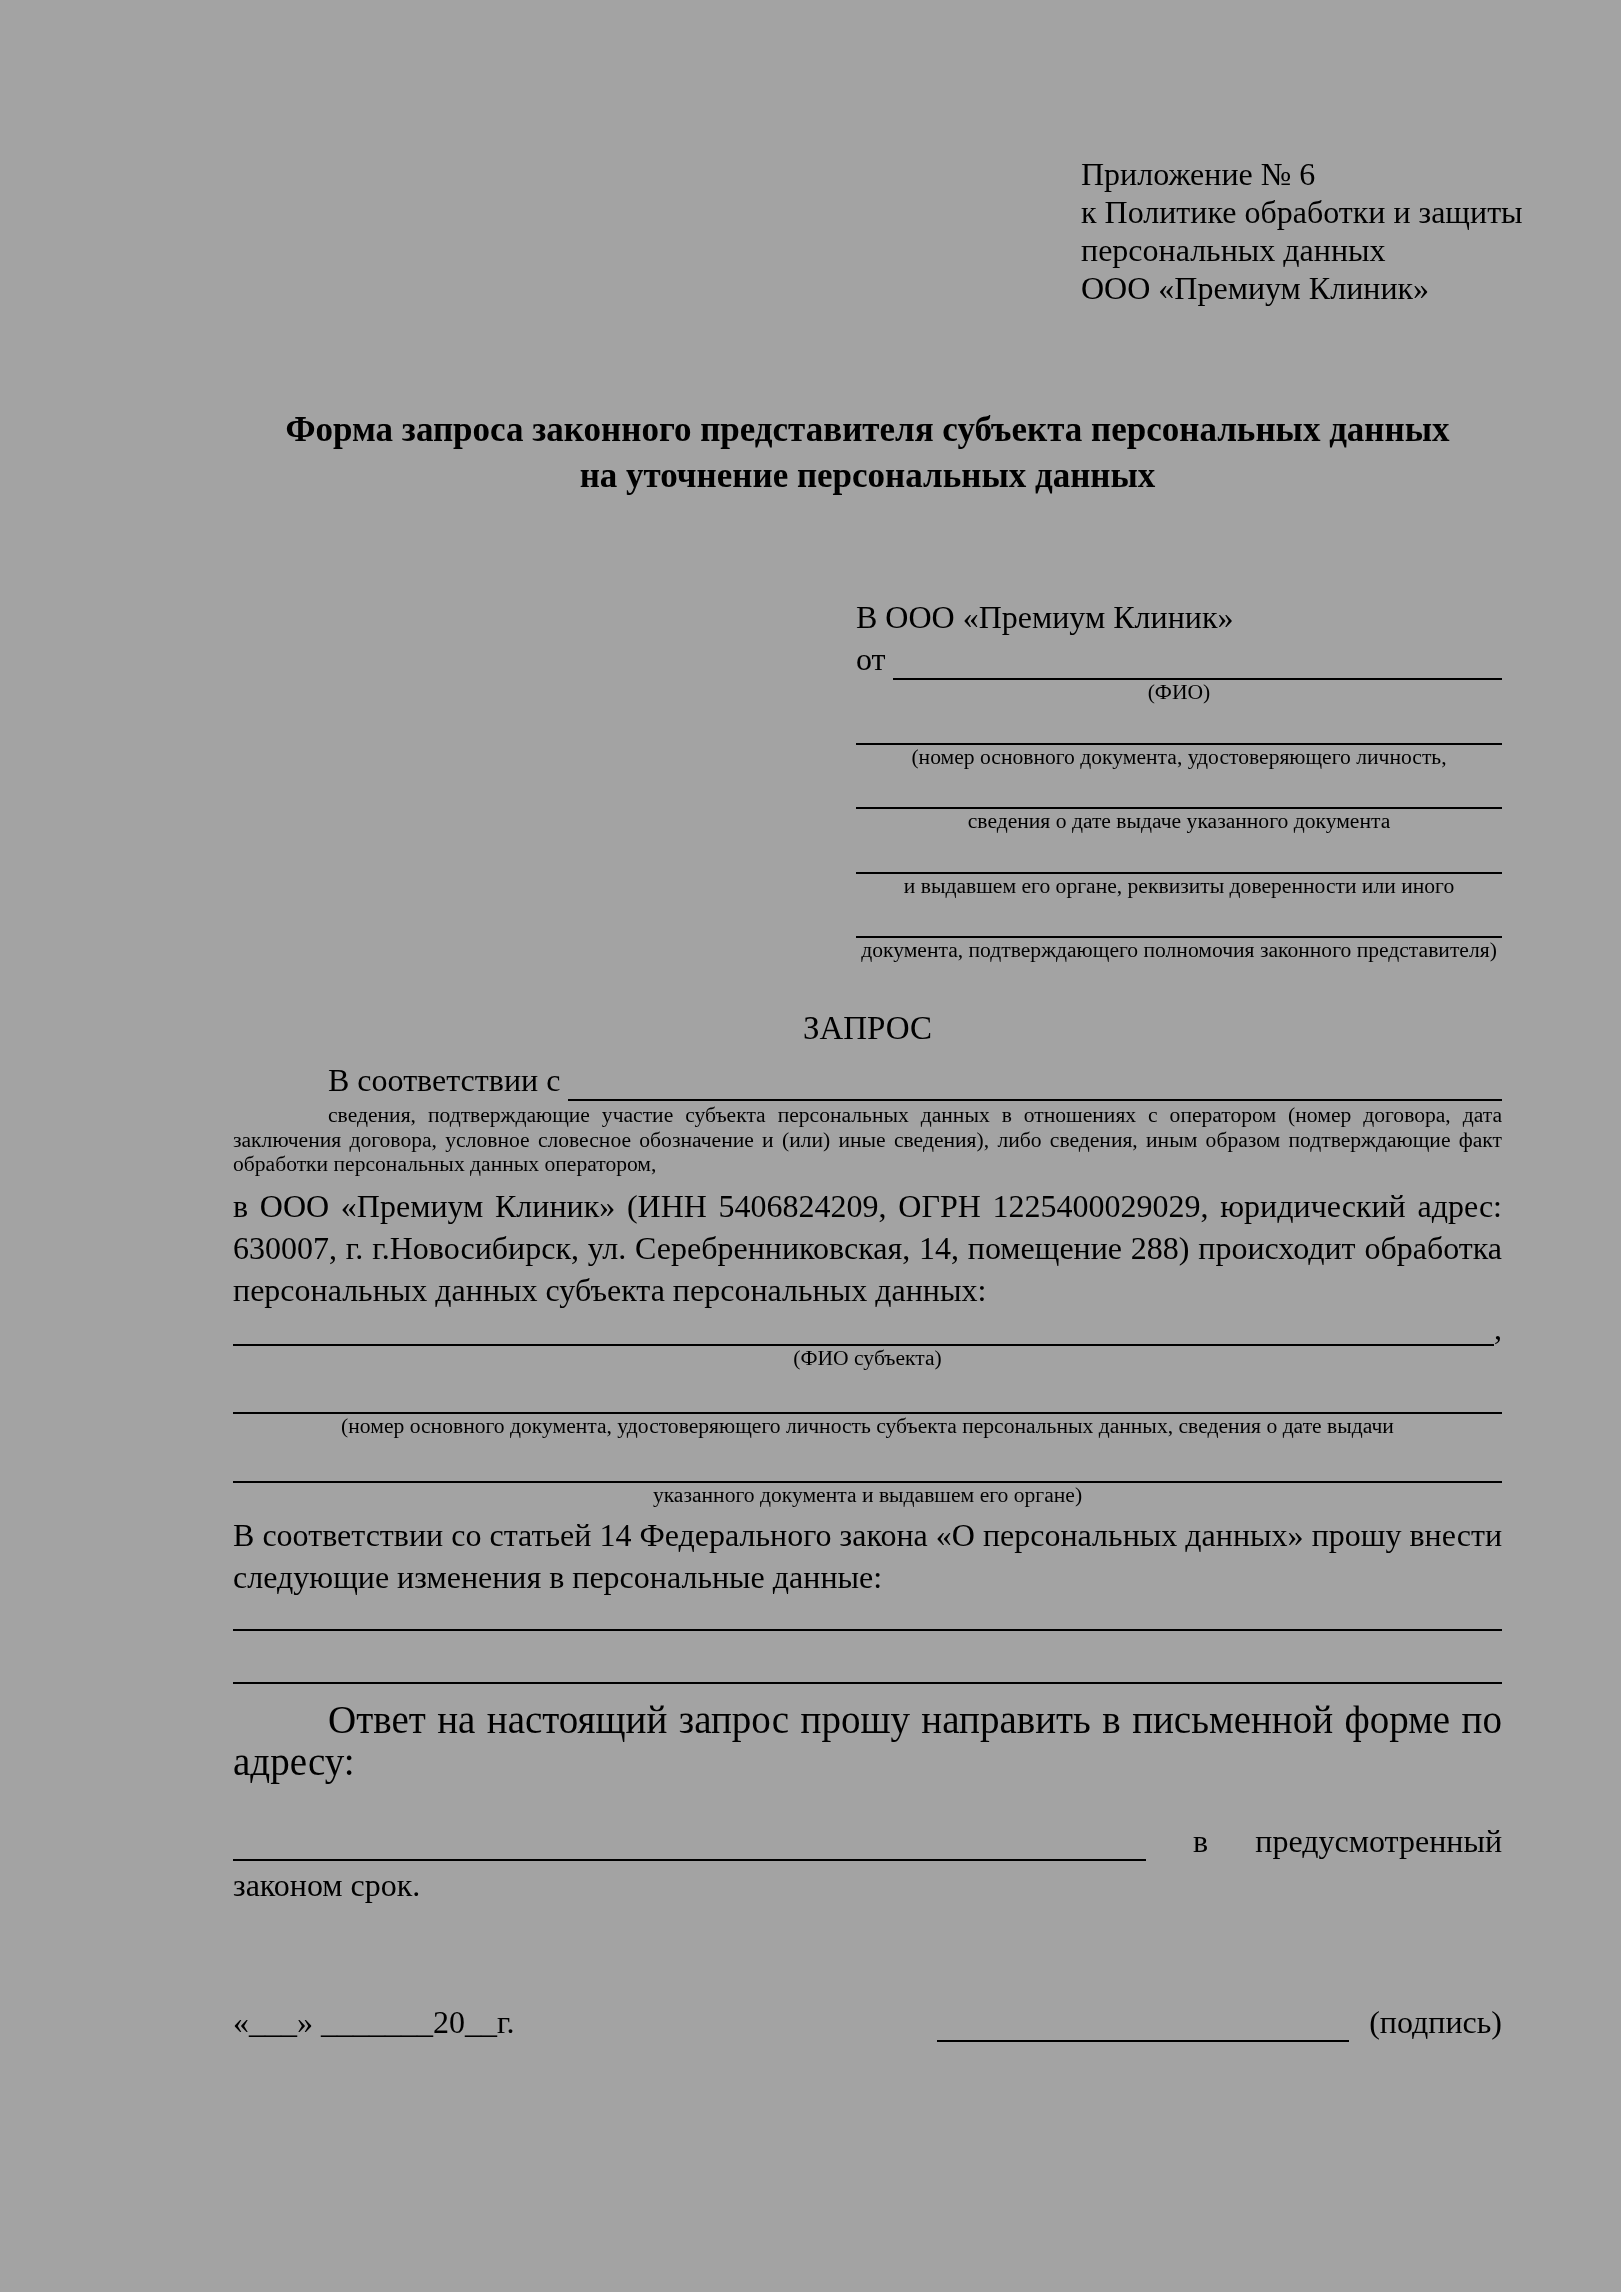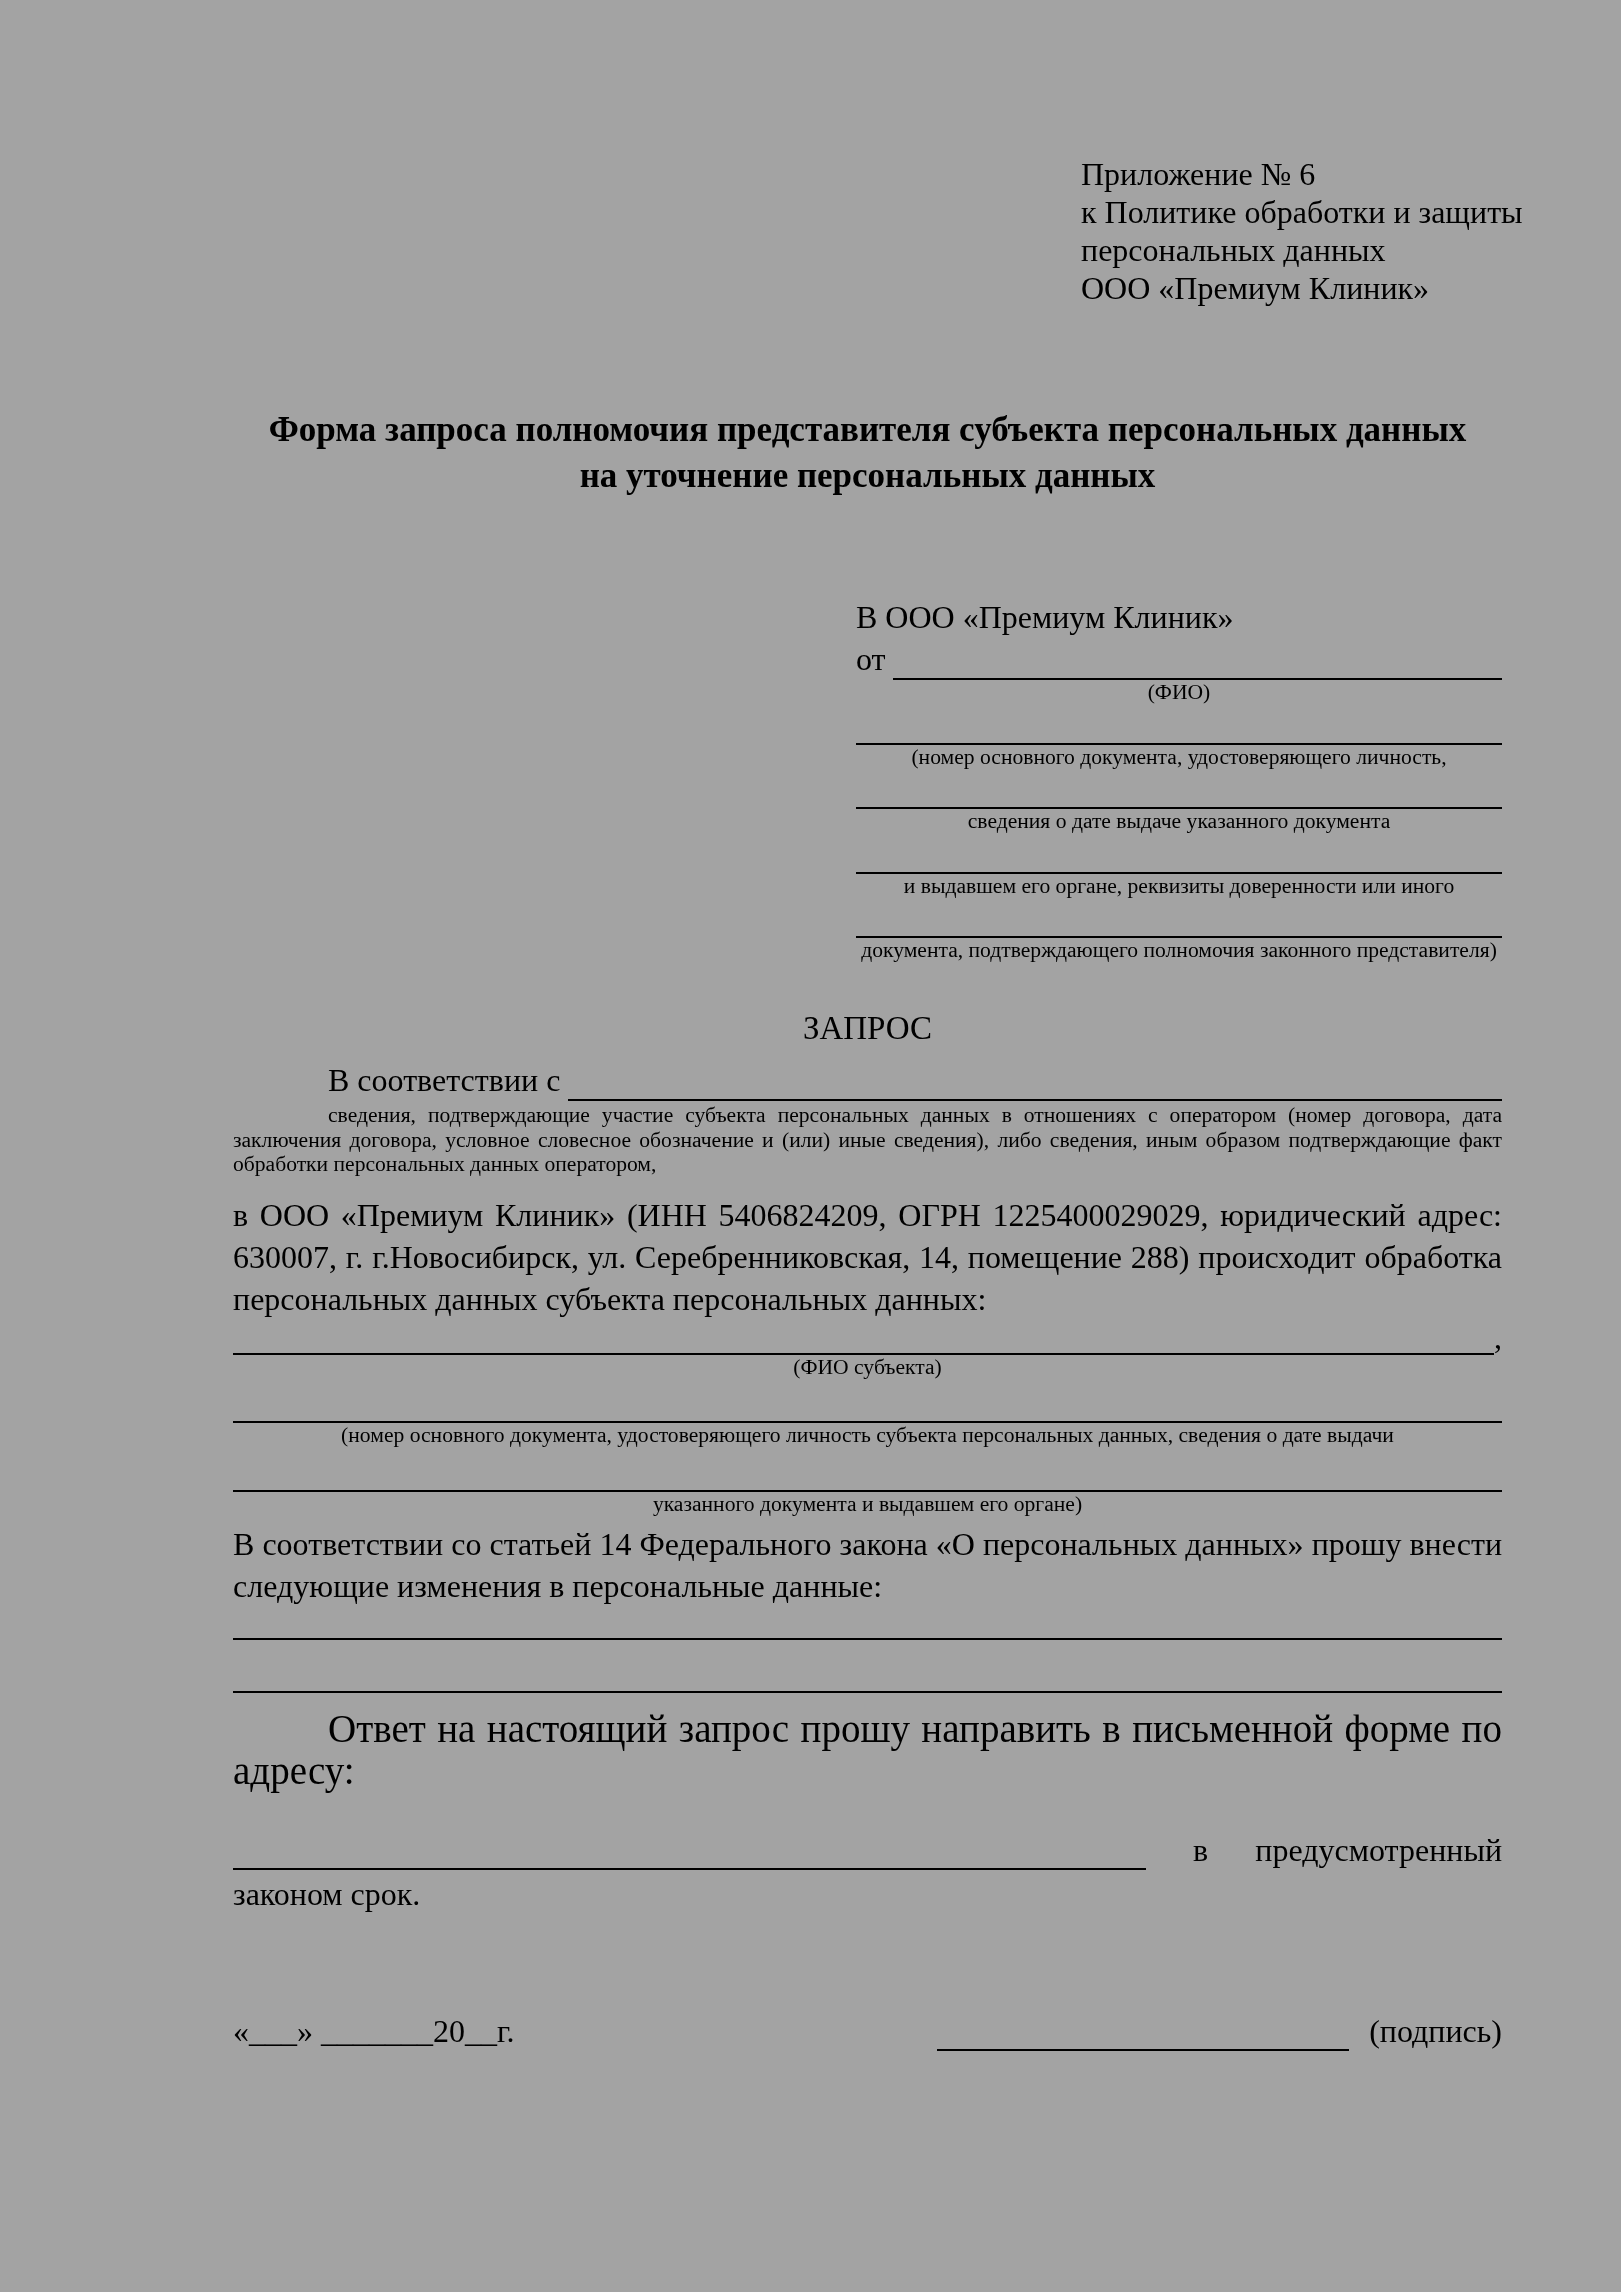--- a/index.html
+++ b/index.html
@@ -88,21 +88,21 @@
     text-align: justify;
     text-indent: 95px;
     margin: 2.9px 0 0 0;
   }
   .para {
     font-size: 32px;
     line-height: 42px;
     text-align: justify;
     margin: 0;
   }
-  .op-para { margin-top: 17px; }
+  .op-para { margin-top: 8px; }
 
   .comma-row {
     display: flex;
     align-items: flex-end;
     font-size: 32px;
     line-height: 35px;
     margin-top: 0;
   }
   .comma-row .l {
     flex: 1 1 auto;
@@ -179,21 +179,21 @@
 <div class="page">
 
   <div class="header-block">
     <div>Приложение № 6</div>
     <div>к Политике обработки и защиты</div>
     <div>персональных данных</div>
     <div>ООО «Премиум Клиник»</div>
   </div>
 
   <div class="doc-title">
-    <div>Форма запроса полномочия представителя субъекта персональных данных</div>
+    <div>Форма запроса законного представителя субъекта персональных данных</div>
     <div>на уточнение персональных данных</div>
   </div>
 
   <div class="addressee">
     <div class="addr-to">В ООО «Премиум Клиник»</div>
     <div class="from-row">
       <span class="lbl">от</span>
       <span class="blank-fill"></span>
     </div>
     <div class="cap">(ФИО)</div>

